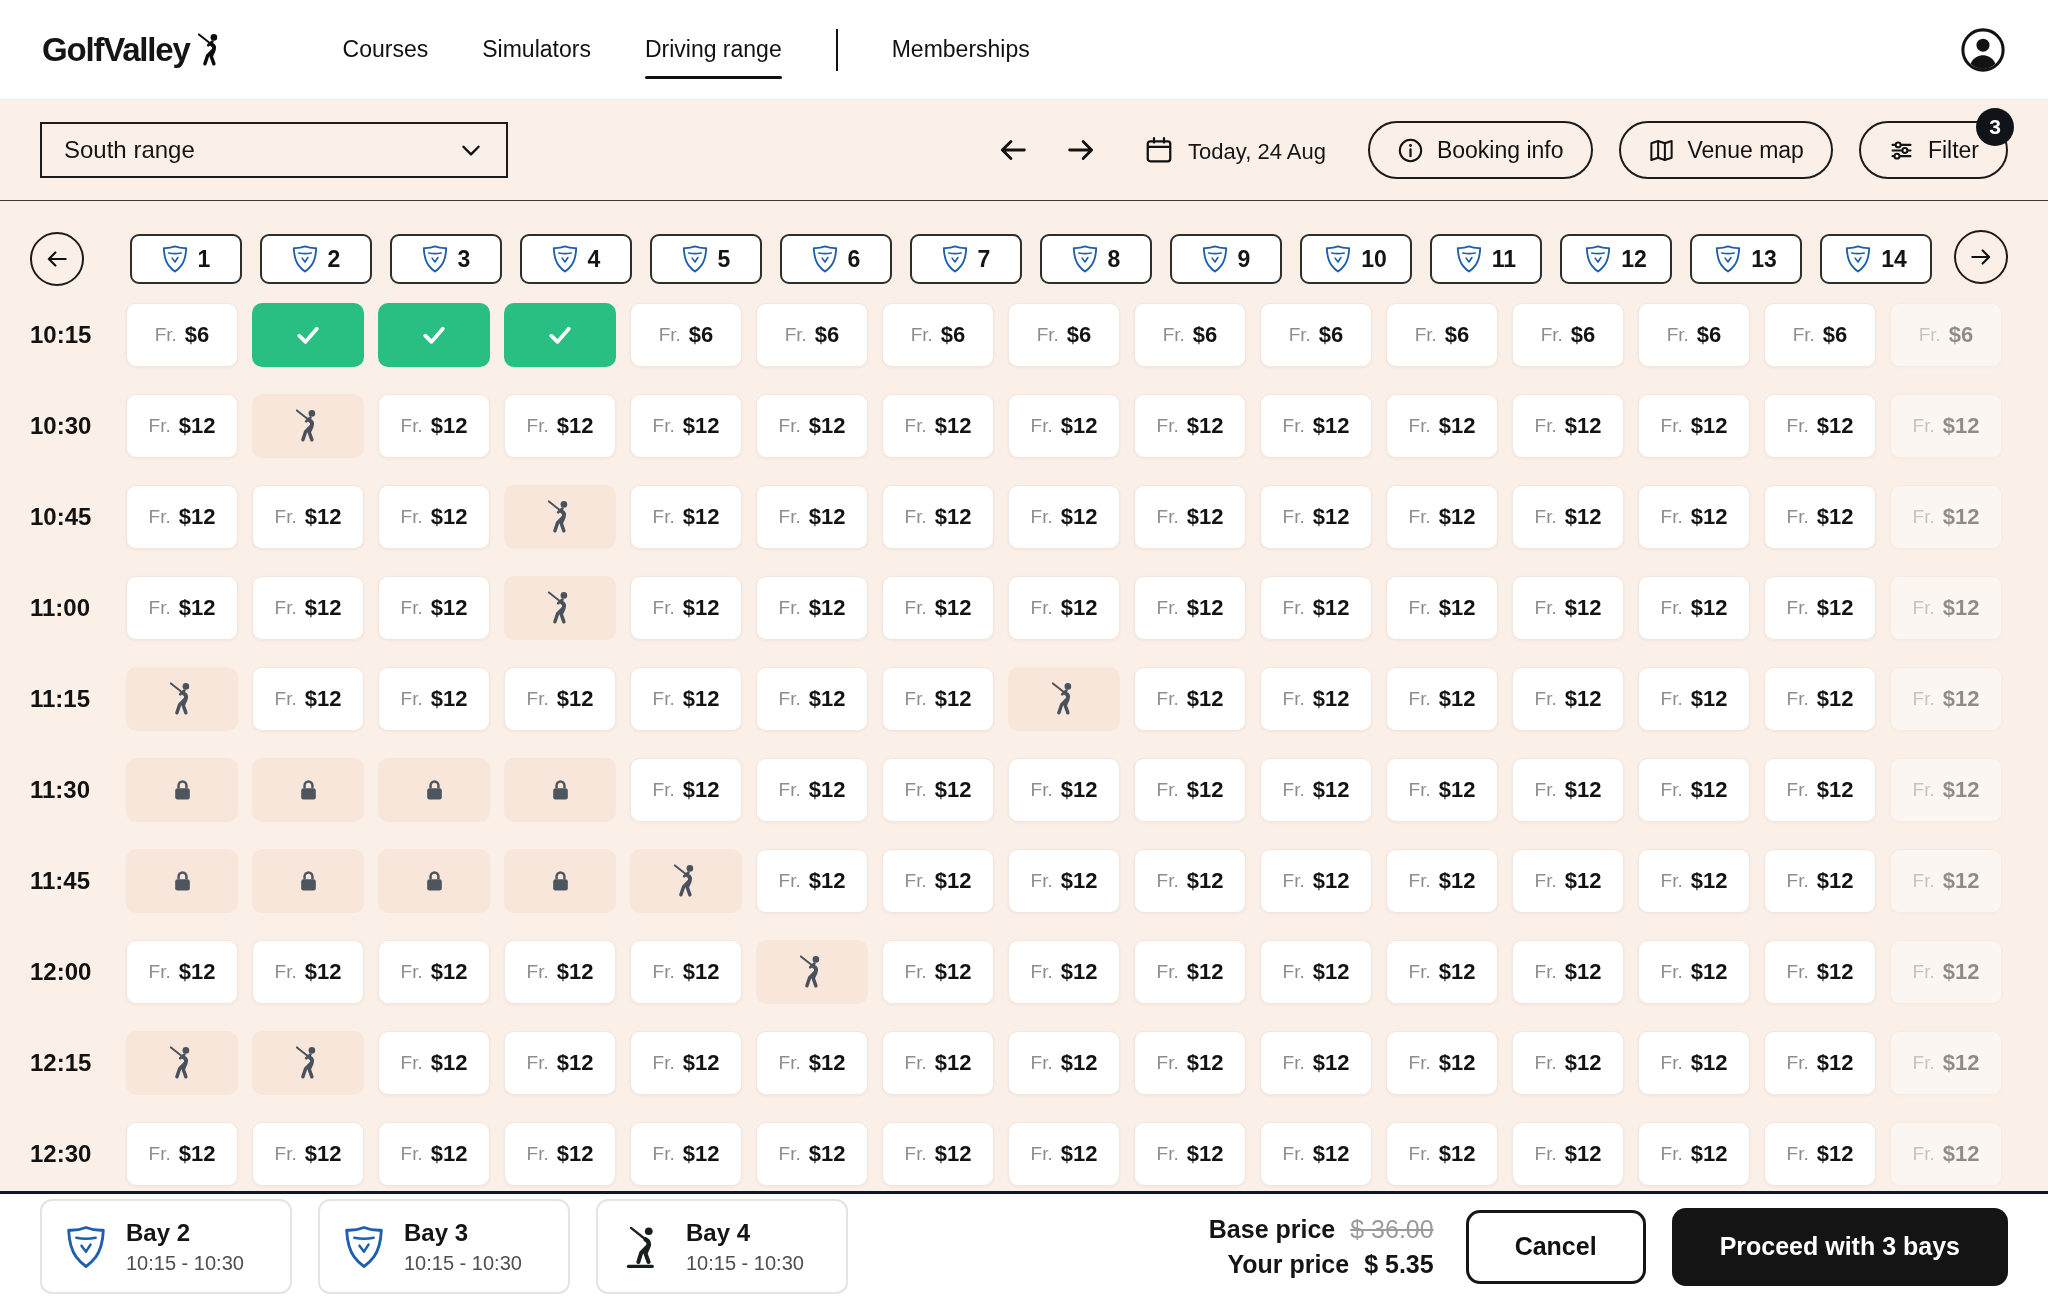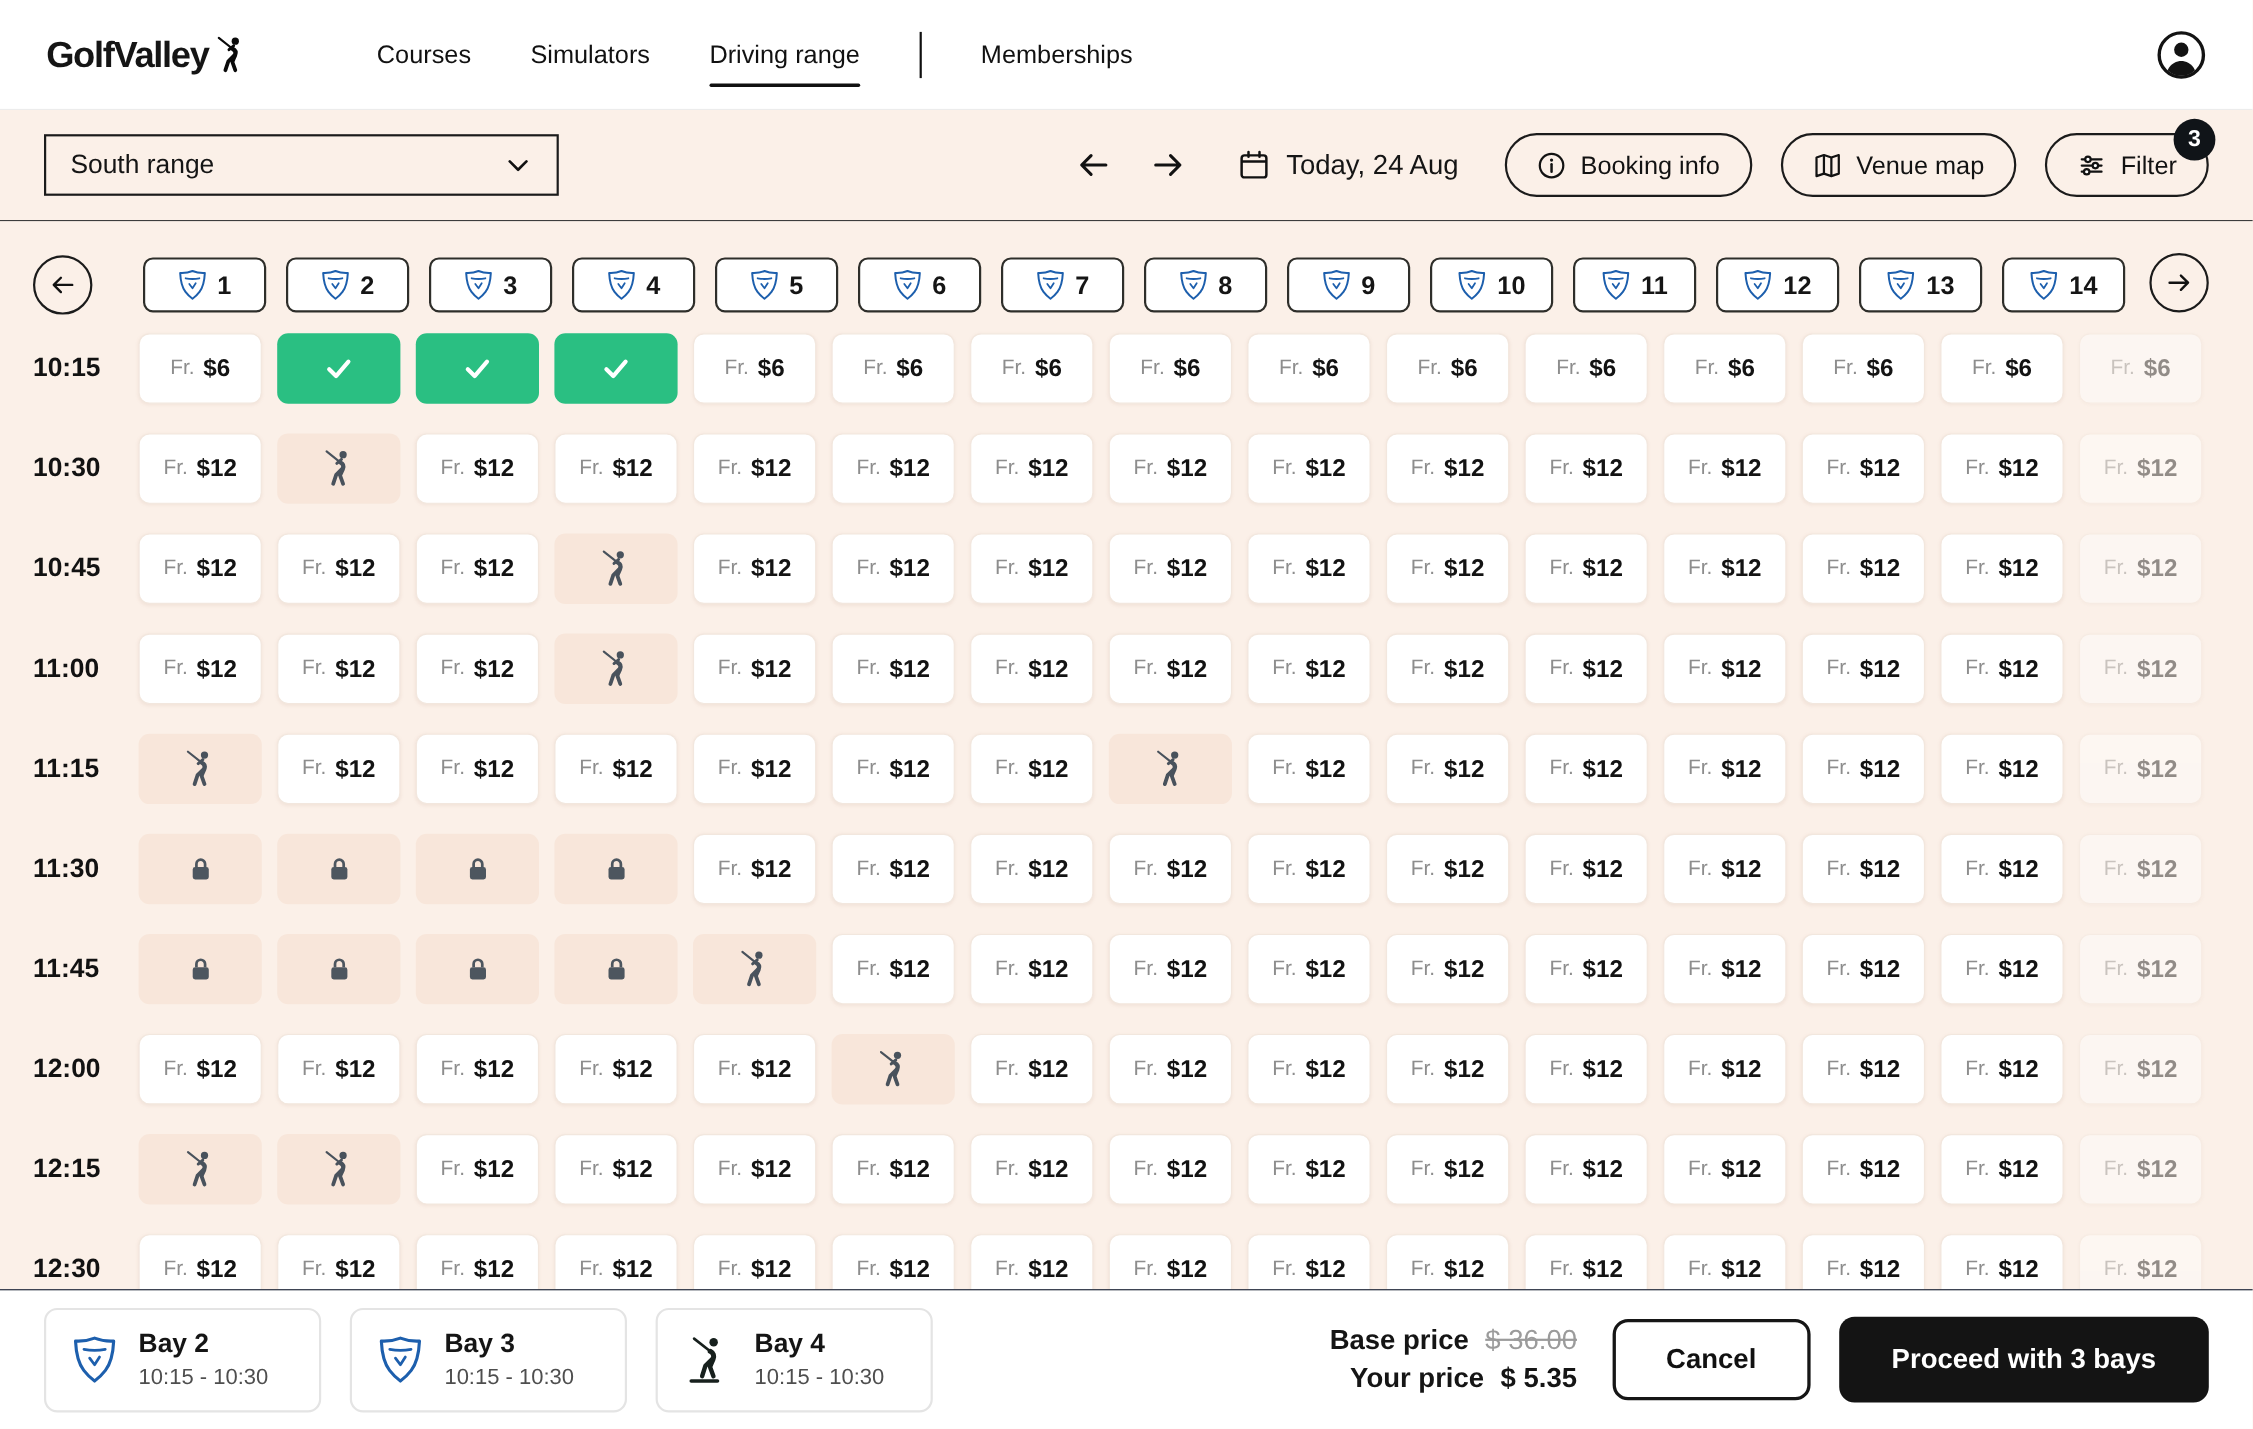--- a/index.html
+++ b/index.html
@@ -30,21 +30,21 @@
 
   
   .toolbar { height:101px; display:flex; align-items:center; padding:0 40px;
     border-bottom:1px solid #3c3c3c; }
   .range-select { width:468px; height:56px; border:2px solid #1b1b1b; border-radius:0;
     display:flex; align-items:center; padding:0 22px; font-size:24px; cursor:pointer; }
   .range-select .chev { margin-left:auto; width:26px; height:26px; color:#111; }
   .toolbar-right { margin-left:auto; display:flex; align-items:center; gap:26px; }
   .icon-btn { background:none; border:none; padding:4px; }
   .icon-btn .arrow { width:34px; height:34px; color:#121212; }
-  .date-display { display:flex; align-items:flex-end; gap:14px; font-size:25px;
+  .date-display { display:flex; align-items:flex-end; gap:14px; font-size:22px;
     margin:0 16px; cursor:pointer; }
   .cal { width:30px; height:30px; color:#111; }
   .pill { position:relative; display:flex; align-items:center; gap:13px; height:58px;
     padding:0 27px; background:transparent; border:2px solid #1b1b1b; border-radius:32px;
     font-size:23px; font-weight:500; color:#121212; white-space:nowrap; }
   .pill-ic { width:27px; height:27px; }
   .badge { position:absolute; top:-15px; right:-8px; width:38px; height:38px;
     background:#101418; color:#fff; border-radius:50%; display:flex; align-items:center;
     justify-content:center; font-size:21px; font-weight:600; }
 
@@ -75,22 +75,22 @@
   .amt { font-size:22px; font-weight:700; color:#131313; }
   .cell.selected { background:#2ABF82; cursor:pointer; }
   .cell.selected .ic { width:30px; height:30px; color:#fff; }
   .cell.busy { background:#F8E6DA; }
   .cell.busy .ic { width:36px; height:36px; color:#49525c; }
   .cell.locked { background:#F8E6DA; }
   .cell.locked .ic { width:27px; height:27px; color:#4d565f; }
   .cell.overflow { opacity:0.45; }
 
   
-  .bottombar { position:absolute; left:0; bottom:0; width:100%; height:127px; background:#fff;
-    border-top:1px solid #0f172a; display:flex; align-items:center; padding:0 40px;
+  .bottombar { position:absolute; left:0; bottom:0; width:100%; height:108px; background:#fff;
+    border-top:3px solid #0f172a; display:flex; align-items:center; padding:0 40px;
     gap:26px; z-index:6; }
   .cards { display:flex; gap:26px; }
   .bay-card { display:flex; align-items:center; gap:20px; width:252px; height:95px;
     border:2px solid #e4e4e4; border-radius:12px; padding:0 24px; background:#fff; cursor:pointer; }
   .bay-card-title { font-size:24px; font-weight:700; }
   .bay-card-time { font-size:20px; color:#4e4e4e; margin-top:5px; }
   .card-ic { flex:none; }
   .card-ic.shield { width:40px; height:44px; color:#1d5fad; }
   .card-ic.dark { width:44px; height:44px; color:#17201d; }
   .price-block { margin-left:auto; text-align:right; margin-right:6px; }

